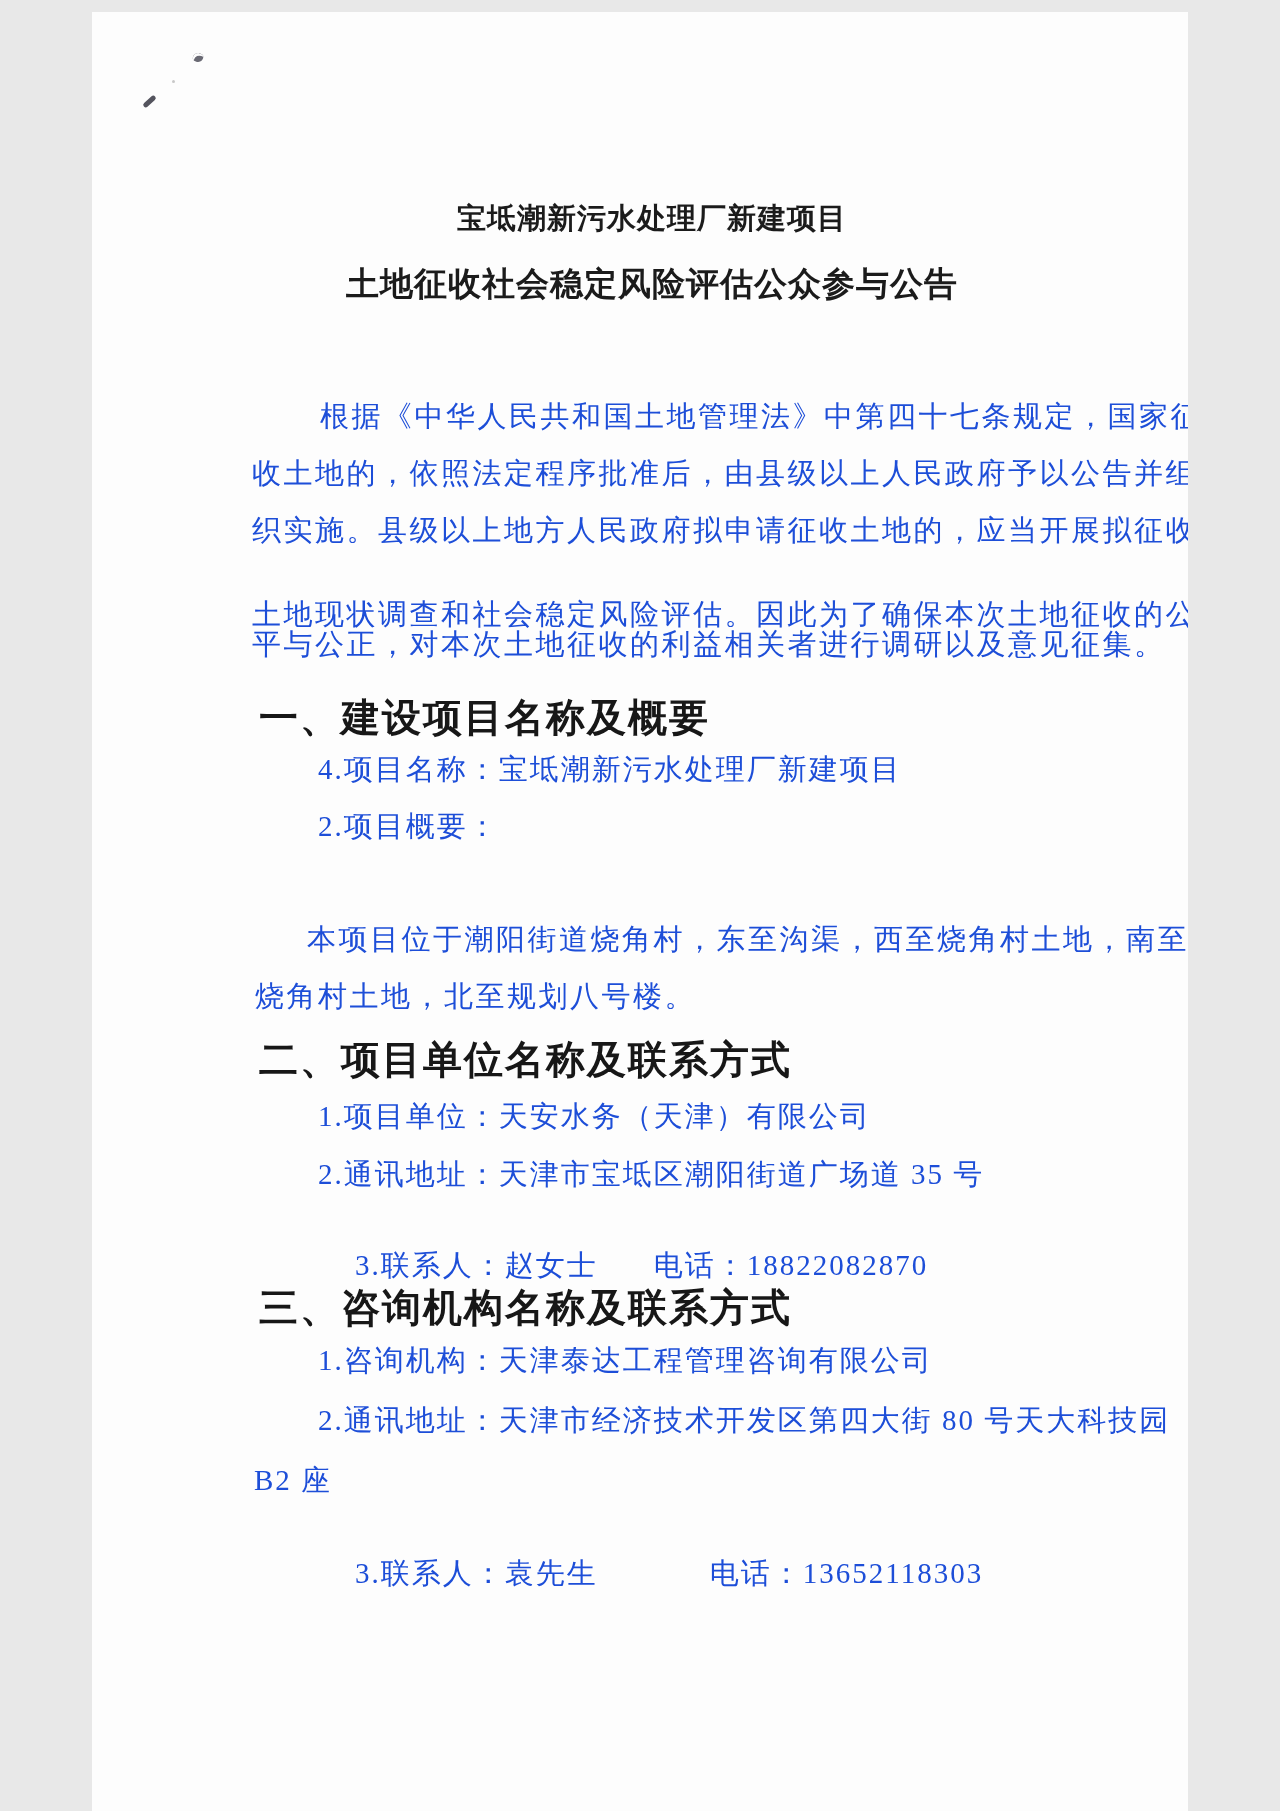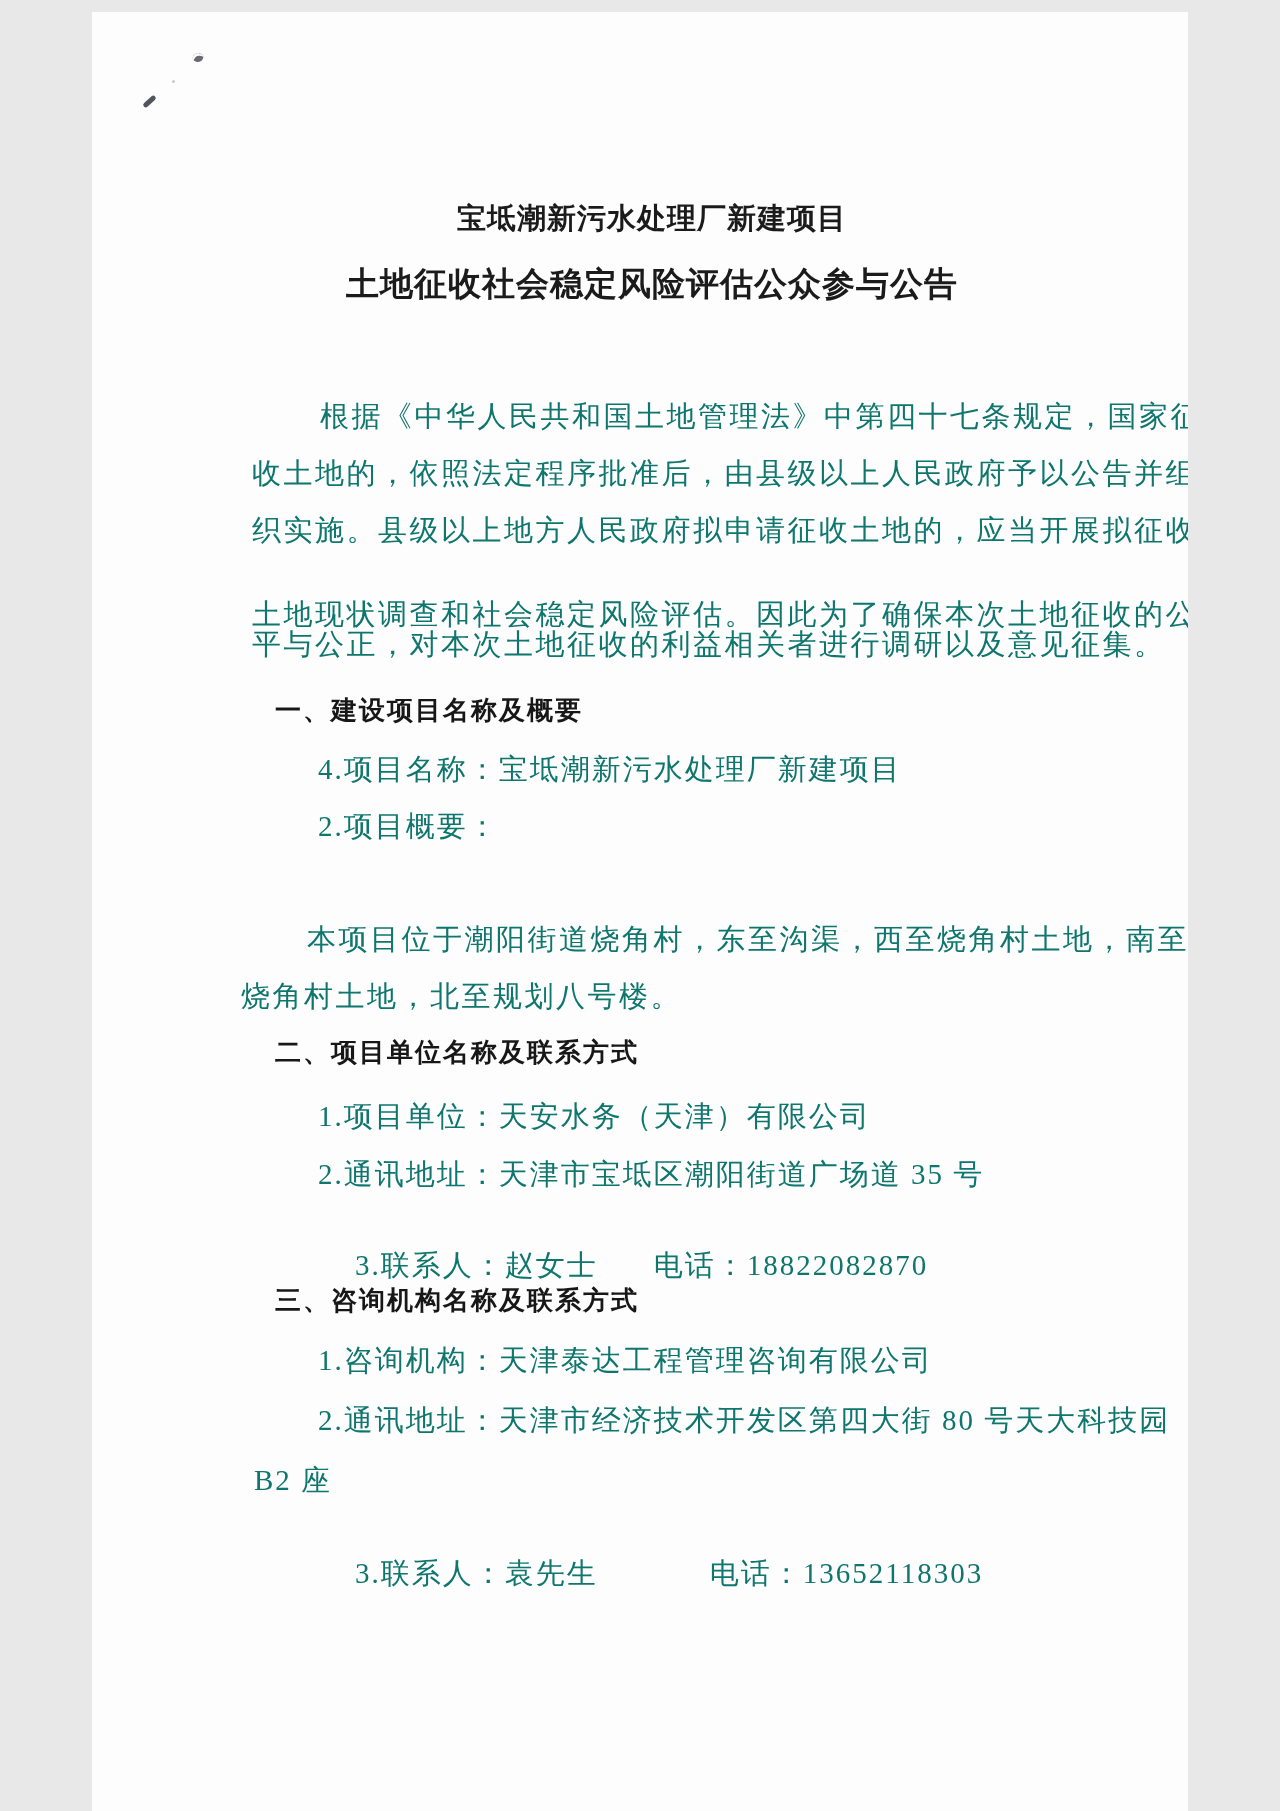--- a/index.html
+++ b/index.html
@@ -15,53 +15,53 @@
     background: #fdfdfd;
     overflow: hidden;
     color: #202020;
   }
   .line {
     position: absolute;
     margin: 0;
     white-space: pre;
     line-height: 1.15;
     font-family: "Liberation Serif", "DejaVu Serif", serif;
-    color: #0f766e;
+    color: #1d4ed8;
   }
   .title {
     left: 150px;
     width: 820px;
     text-align: center;
     font-weight: 600;
     color: #1b1b1b;
   }
   .t1 { top: 190px; font-size: 29px; letter-spacing: 1px; }
   .t2 { top: 254px; font-size: 33px; letter-spacing: 1px; }
   .body-line {
     left: 160px;
     font-size: 29px;
     letter-spacing: 2.5px;
   }
   .indent { left: 228px; }
   .heading {
-    left: 183px;
+    left: 167px;
     font-family: "Liberation Sans", "DejaVu Sans", sans-serif;
     font-weight: bold;
-    font-size: 26px;
+    font-size: 39px;
     letter-spacing: 2px;
     color: #171717;
   }
   .item {
     left: 226px;
     font-size: 29px;
     letter-spacing: 2px;
   }
   .noindent { left: 162px; }
   .para1 { left: 215px; }
-  .para2 { left: 149px; }
+  .para2 { left: 163px; }
   .tail-gap-a { margin-left: 56px; }
   .tail-gap-b { margin-left: 112px; }
   
   .speck {
     position: absolute;
     background: #5c5c66;
   }
   .speck1 {
     left: 101px; top: 41px;
     width: 10px; height: 9px;

